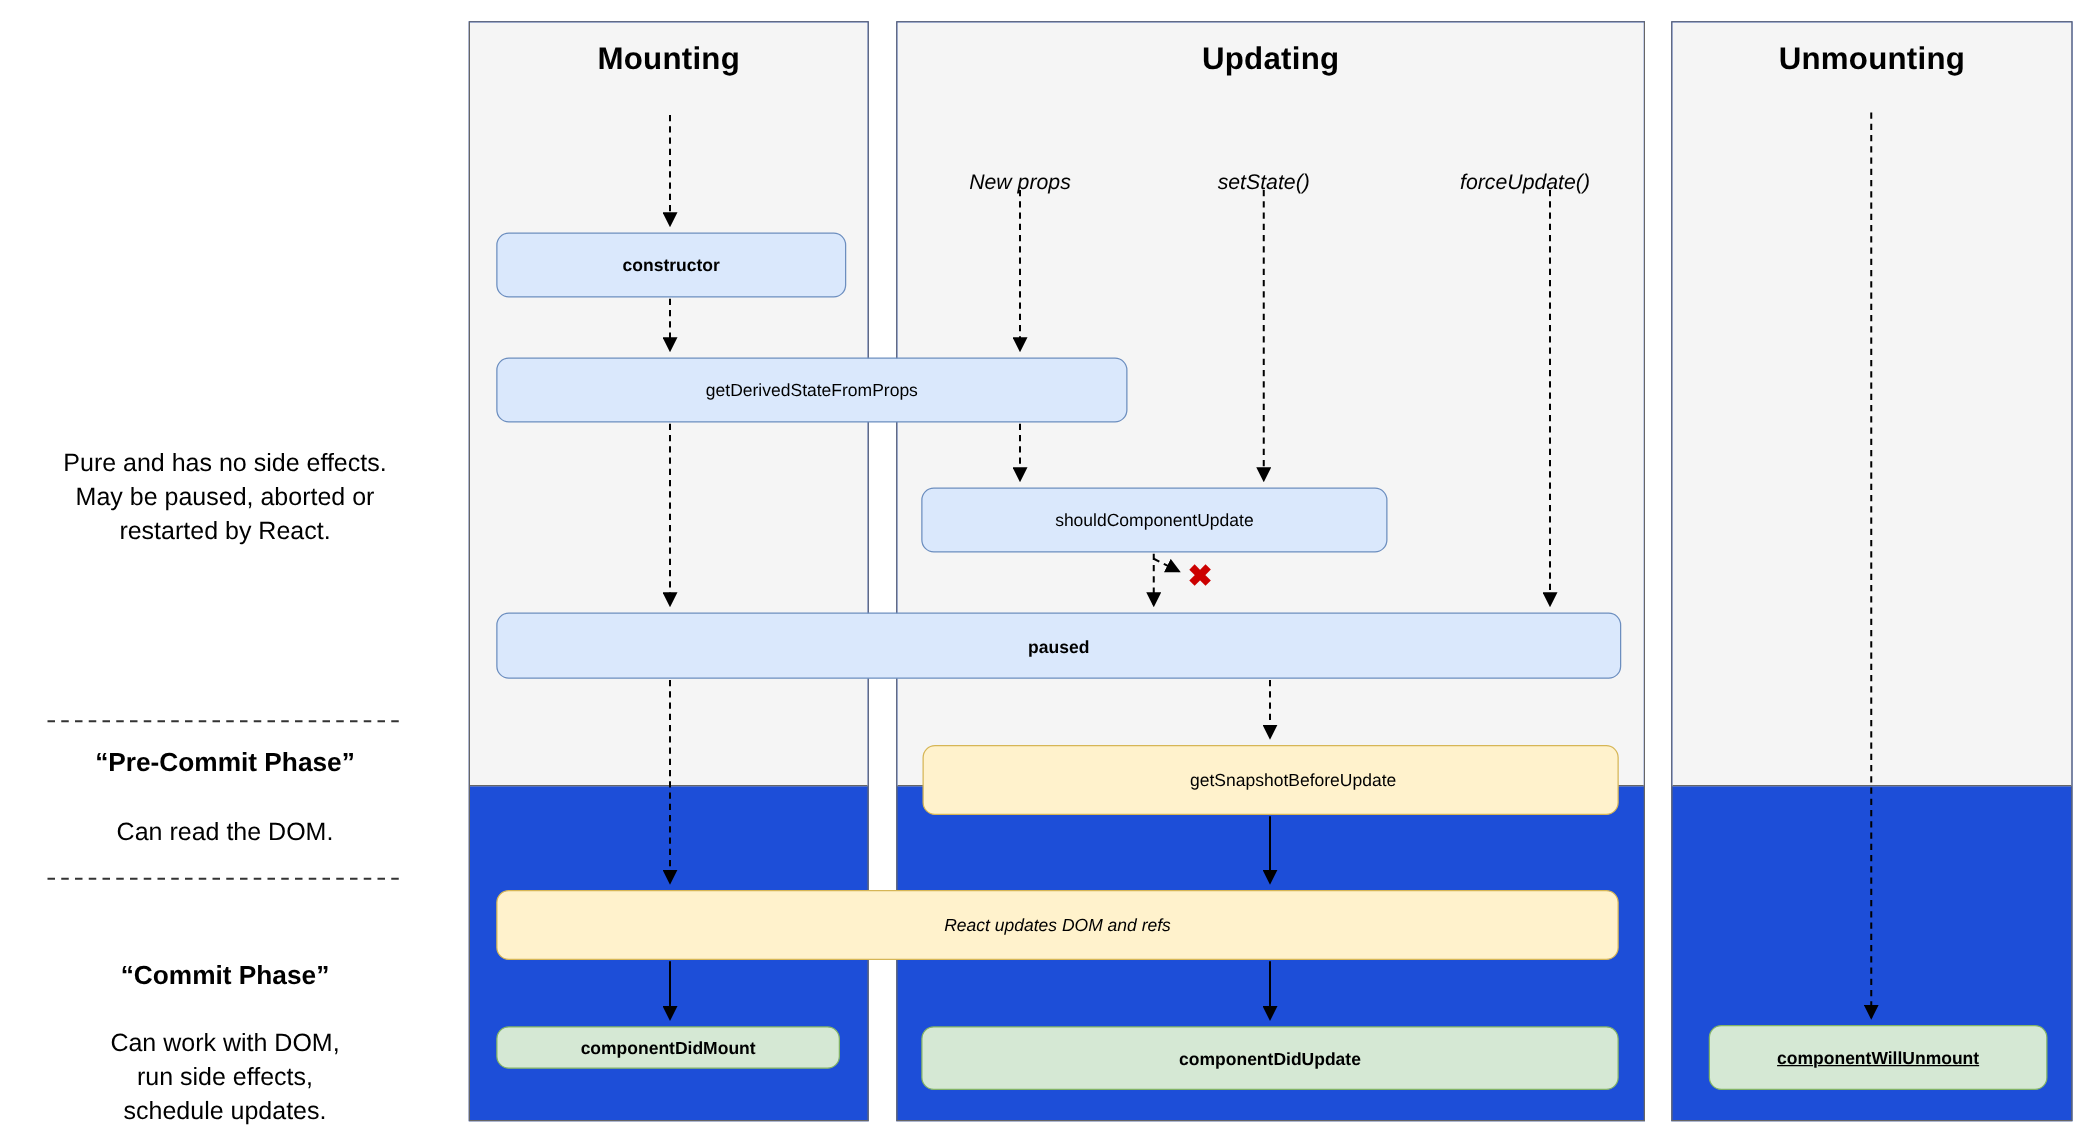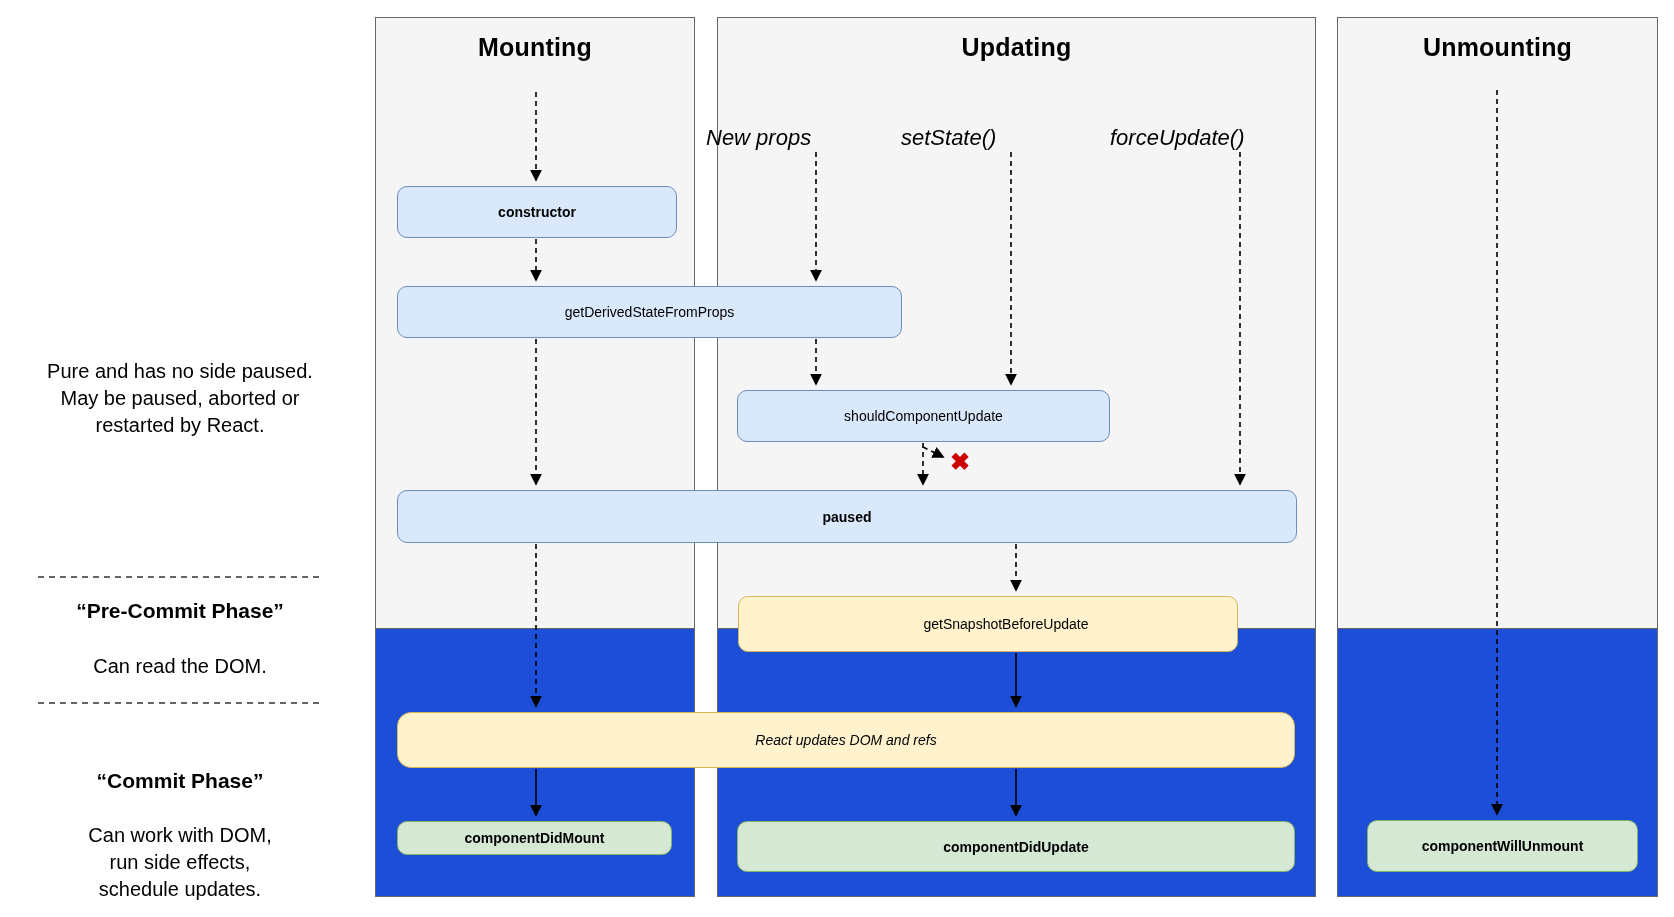--- a/index.html
+++ b/index.html
@@ -14,33 +14,33 @@
   }
   .panel-top {
     position:absolute; left:0; right:0; top:0; height:610px;
     background:var(--panel-fill); border-bottom:1.5px solid var(--panel-border);
   }
   .panel-title {
     position:absolute; top:15px; left:0; right:0; text-align:center;
     font-size:25px; font-weight:bold; letter-spacing:.2px;
   }
   .trigger {
-    position:absolute; top:125px; width:220px; 
-    font-size:22px; font-style:italic;
+    position:absolute; top:136px; width:220px; text-align:center;
+    font-size:17px; font-style:italic;
   }
   .node {
     position:absolute; display:flex; align-items:center; justify-content:center;
     box-sizing:border-box; border-radius:10px; font-size:14px;
     border:1.4px solid; text-align:center;
   }
   .blue   { background:var(--method-blue-fill);  border-color:var(--method-blue-border); }
   .yellow { background:var(--effect-yellow-fill);border-color:var(--effect-yellow-border); }
   .green  { background:var(--commit-green-fill); border-color:var(--commit-green-border); }
   .bold   { font-weight:bold; }
-  .italic { font-style:italic;border-radius:14px; }
+  .italic { font-style:italic; }
   .side-title {
     position:absolute; left:20px; width:320px; text-align:center;
     font-size:21px; font-weight:bold;
   }
   .side-text {
     position:absolute; left:10px; width:340px; text-align:center;
     font-size:20px; line-height:27px;
   }
   .side-text span { display:block; }
   .abort-x {
@@ -104,30 +104,30 @@
   </svg>
 
   <div class="trigger" style="left:706px;">New props</div>
   <div class="trigger" style="left:901px;">setState()</div>
   <div class="trigger" style="left:1110px;">forceUpdate()</div>
 
   <div class="node blue bold" style="left:397px; top:186px; width:280px; height:52px;">constructor</div>
   <div class="node blue" style="left:397px; top:286px; width:505px; height:52px;">getDerivedStateFromProps</div>
   <div class="node blue" style="left:737px; top:390px; width:373px; height:52px;">shouldComponentUpdate</div>
   <div class="node blue bold" style="left:397px; top:490px; width:900px; height:53px;">paused</div>
-  <div class="node yellow" style="left:738px; top:596px; width:500px; height:56px;padding-left:36px;">getSnapshotBeforeUpdate</div>
+  <div class="node yellow" style="left:738px; top:596px; width:557px; height:56px;padding-left:36px;">getSnapshotBeforeUpdate</div>
   <div class="node yellow italic" style="left:397px; top:712px; width:898px; height:56px;">React updates DOM and refs</div>
   <div class="node green bold" style="left:397px; top:821px; width:275px; height:34px;">componentDidMount</div>
   <div class="node green bold" style="left:737px; top:821px; width:558px; height:51px;">componentDidUpdate</div>
-  <div class="node green bold" style="left:1367px; top:820px; width:271px; height:52px;">componentWillUnmount</div>
+  <div class="node green bold" style="left:1367px; top:820px; width:271px; height:52px;text-decoration:underline;">componentWillUnmount</div>
 
   <div class="abort-x" style="left:950px; top:450px;">✖</div>
 
   <div class="side-text" style="top:358px;">
-    <span>Pure and has no side paused.</span>
+    <span>Pure and has no side effects.</span>
     <span>May be paused, aborted or</span>
     <span>restarted by React.</span>
   </div>
 
   <div class="side-title" style="top:599px;">“Pre-Commit Phase”</div>
   <div class="side-text" style="top:653px;">
     <span>Can read the DOM.</span>
   </div>
 
   <div class="side-title" style="top:769px;">“Commit Phase”</div>

